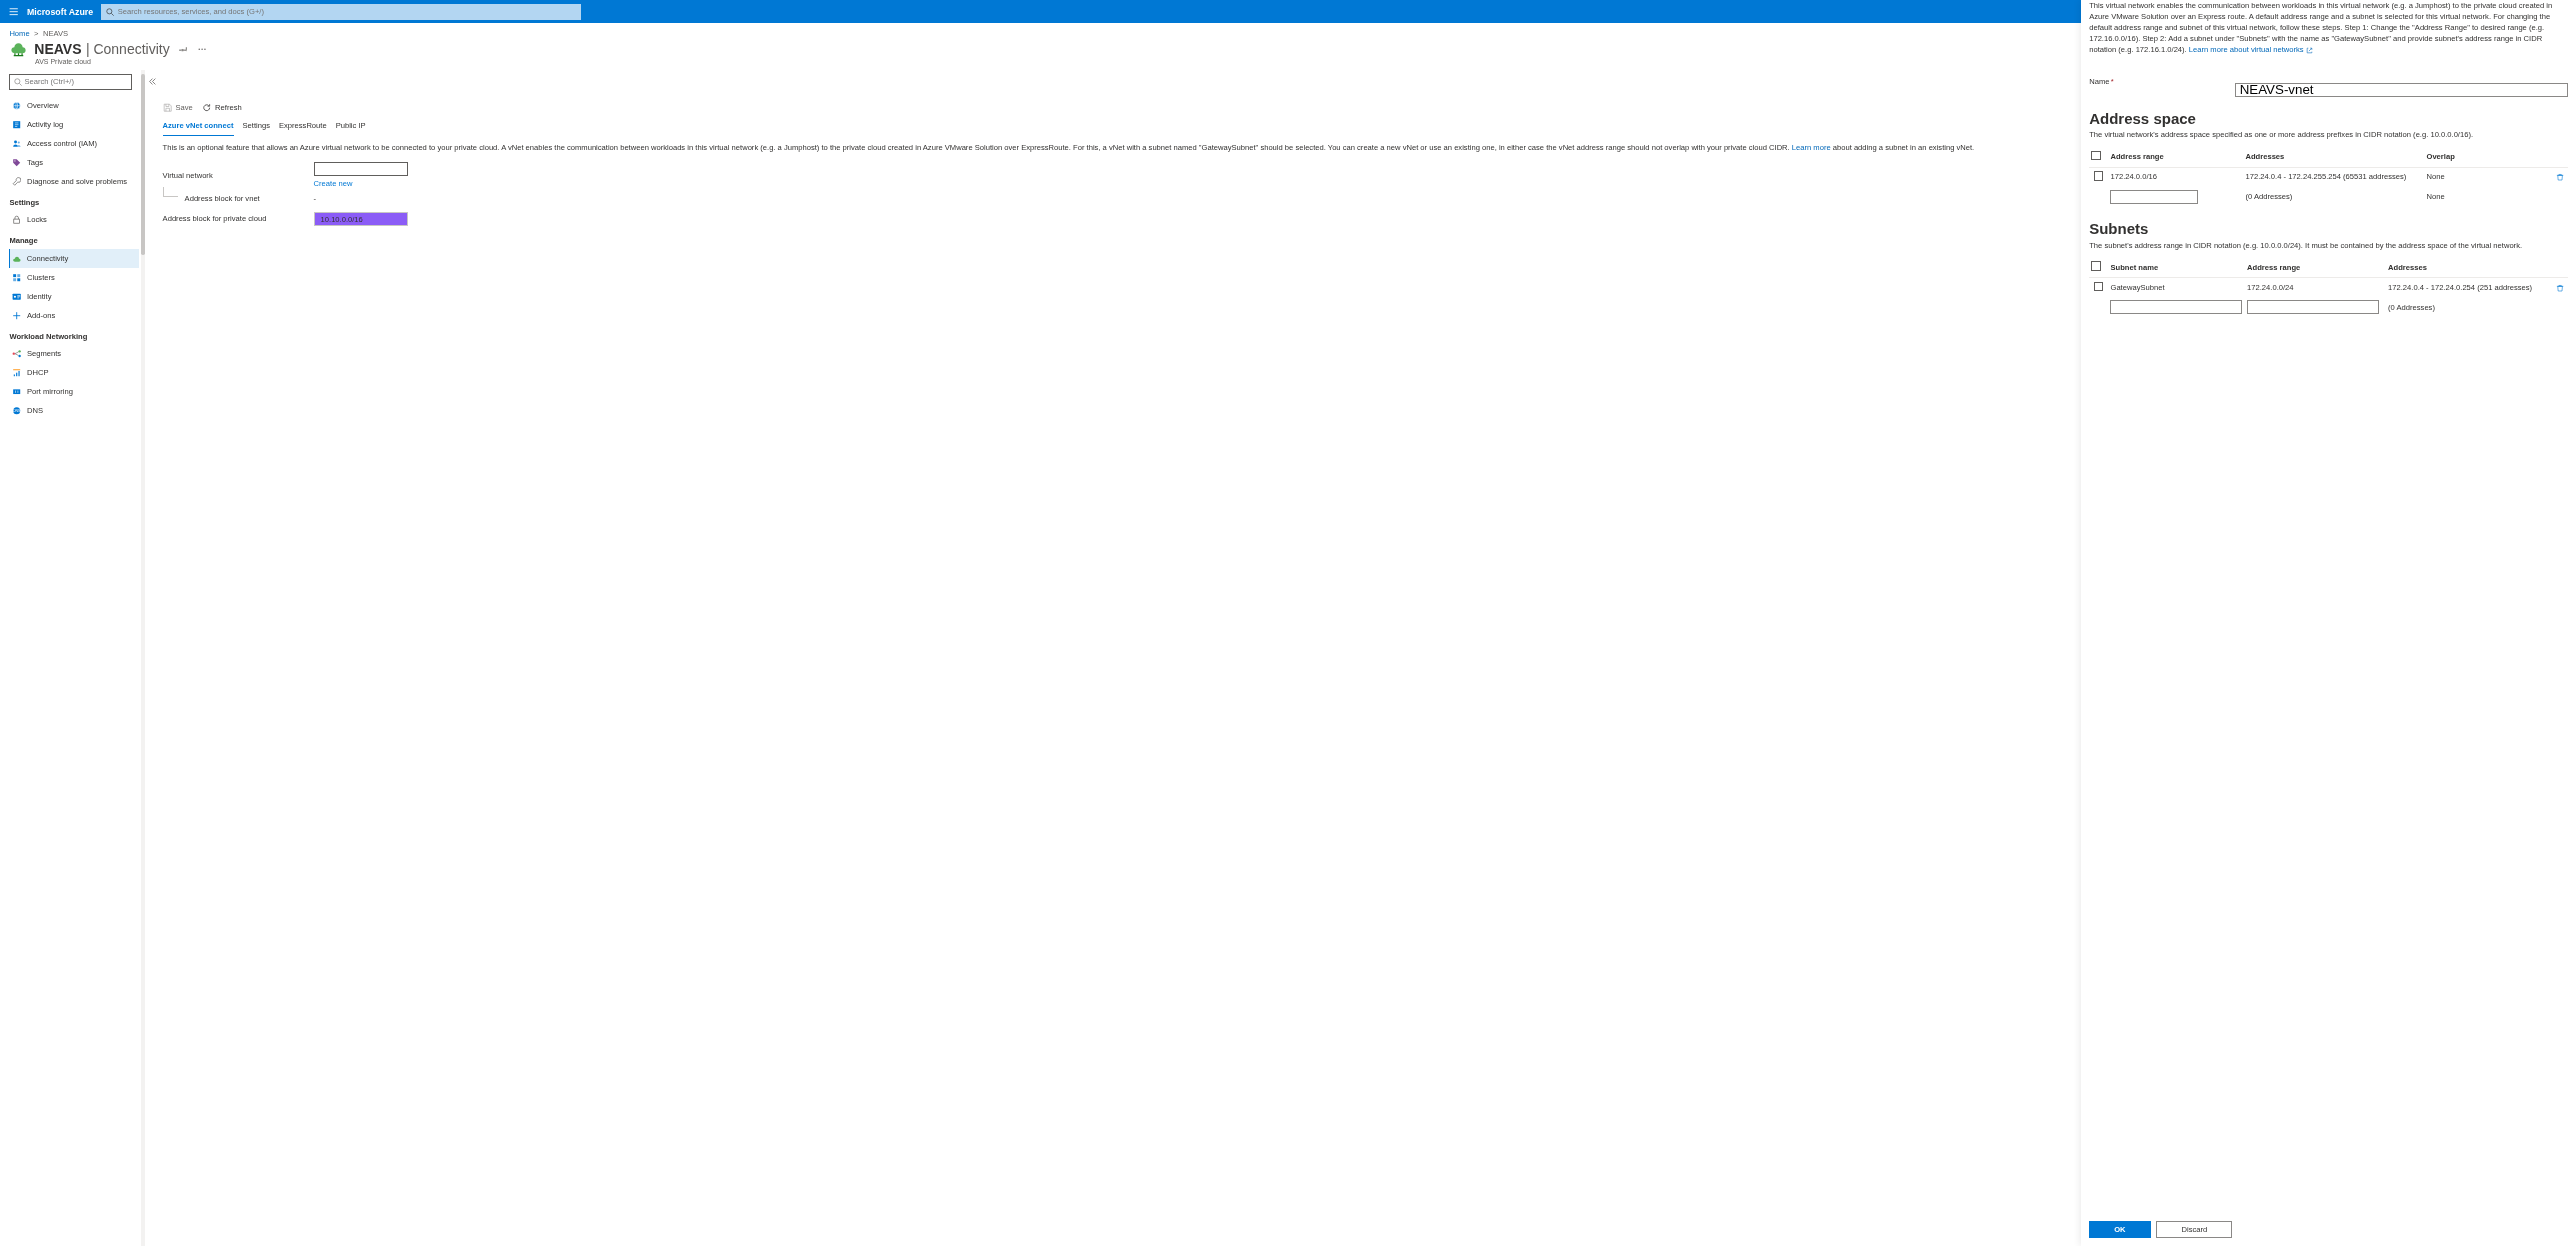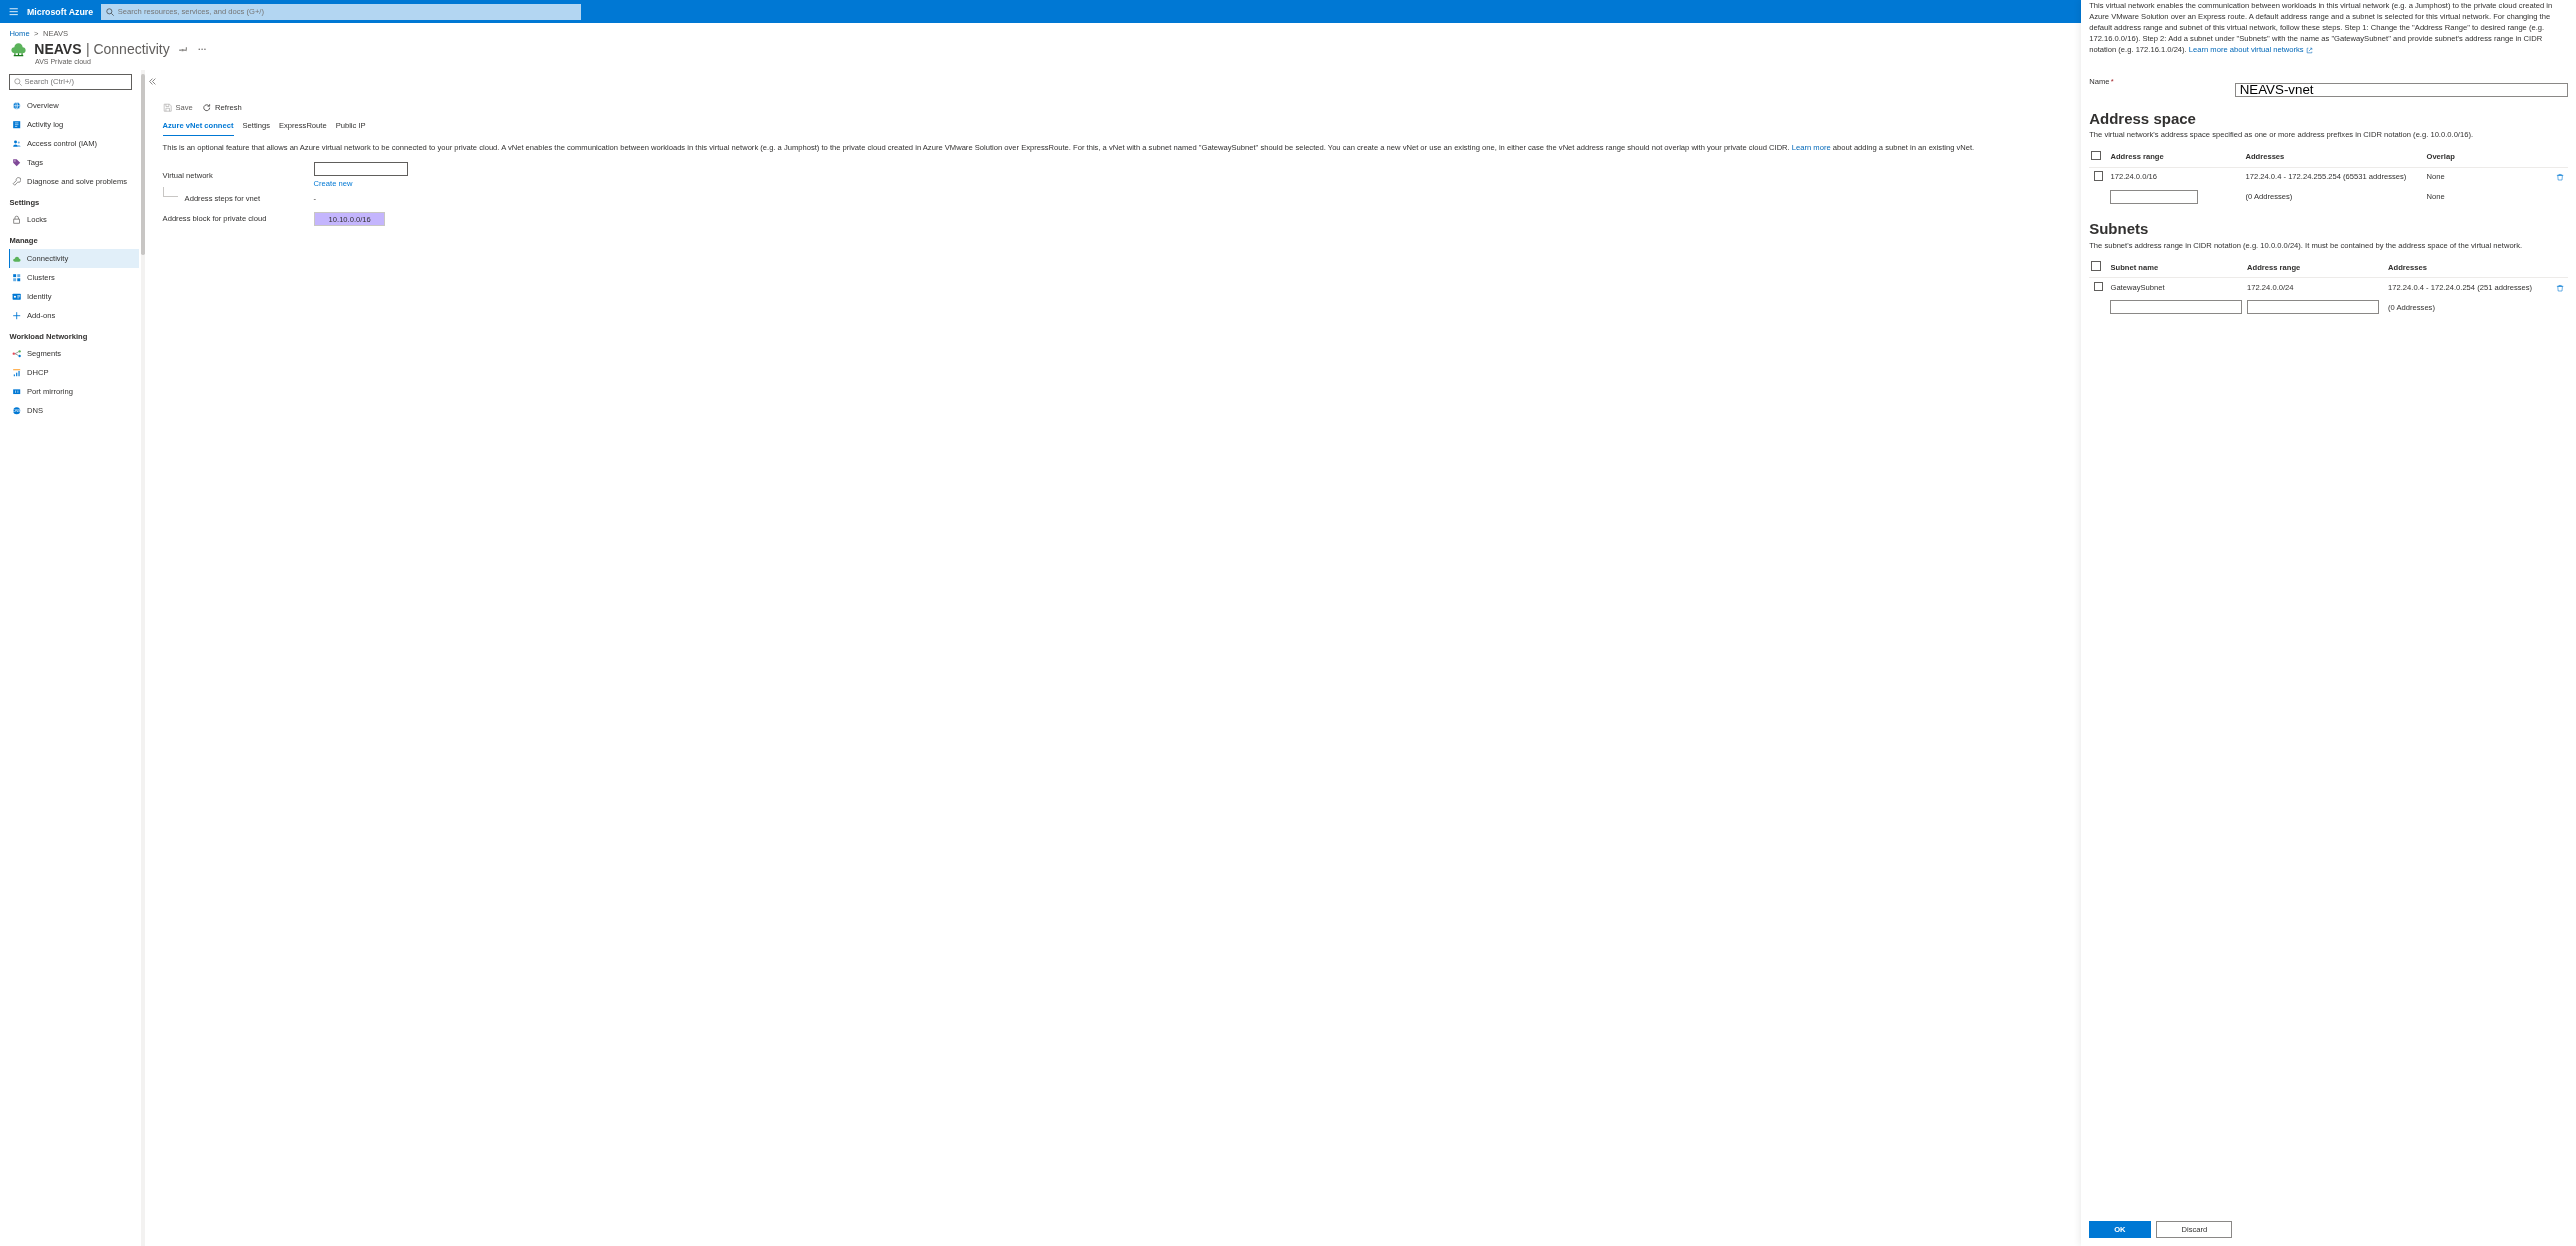--- a/index.html
+++ b/index.html
@@ -55,21 +55,21 @@
   .tabs { display:flex; gap:9px; border-bottom: none; margin-bottom:5.9px; }
   .tab { padding:3.5px 0 4.7px; color:#323130; cursor:pointer; }
   .tab.active { color:#0078d4; font-weight:600; border-bottom:1.2px solid #0078d4; }
 
   .desc { font-size:7.6px; line-height:1.45; color:#323130; padding-right:5.9px; }
 
   .form-row { display:flex; align-items:center; margin-top:9.4px; }
   .form-label { width:151px; color:#323130; }
   .form-field { flex:1; }
   .text-input { height:14px; border:0.6px solid #605e5c; padding:0 3.5px; width:94px; background:#fff; }
-  .text-readonly { display:inline-block; height:14px; line-height:14px; border:0.6px solid #c8c6c4; background:#c4b5fd; padding:0 14px; width:71px; color:#323130; }
+  .text-readonly { display:inline-block; height:14px; line-height:14px; border:0.6px solid #c8c6c4; background:#8b5cf6; padding:0 6px; width:94px; color:#323130; }
   .create-new { color:#0078d4; font-size:7.6px; margin-top:2.3px; display:inline-block; }
   .sub-row { display:flex; align-items:flex-start; margin-top:5.9px; }
   .sub-indent { width:15px; border-bottom:0.6px solid #c8c6c4; border-left:0.6px solid #c8c6c4; height:10.5px; margin-right:7px; margin-top:-7px;}
   .sub-label { width: 129px;}
 
   
   .blade { position:absolute; top:0; right:0; bottom:0; width:495px; background:#fff; box-shadow:-1.8px 0 7px rgba(0,0,0,.08); display:flex; flex-direction:column; }
   .blade-header { display:flex; align-items:flex-start; padding:8.2px 8.2px 5.9px 8.2px; }
   .blade-title { font-size:14px; font-weight:600; flex:1; }
   .close-btn { width:16.4px; height:16.4px; display:flex; align-items:center; justify-content:center; cursor:pointer; }
@@ -396,21 +396,21 @@
     <div class="form-row">
       <div class="form-label">Virtual network</div>
       <div class="form-field">
         <input type="text" class="text-input" style=""><br>
         <a href="#" class="create-new">Create new</a>
       </div>
     </div>
 
     <div class="sub-row">
       <div class="sub-indent"></div>
-      <div class="sub-label">Address steps for vnet</div>
+      <div class="sub-label">Address block for vnet</div>
       <div class="form-field">-</div>
     </div>
 
     <div class="form-row">
       <div class="form-label">Address block for private cloud</div>
       <div class="form-field">
         <span class="text-readonly">10.10.0.0/16</span>
       </div>
     </div>
   </div>

